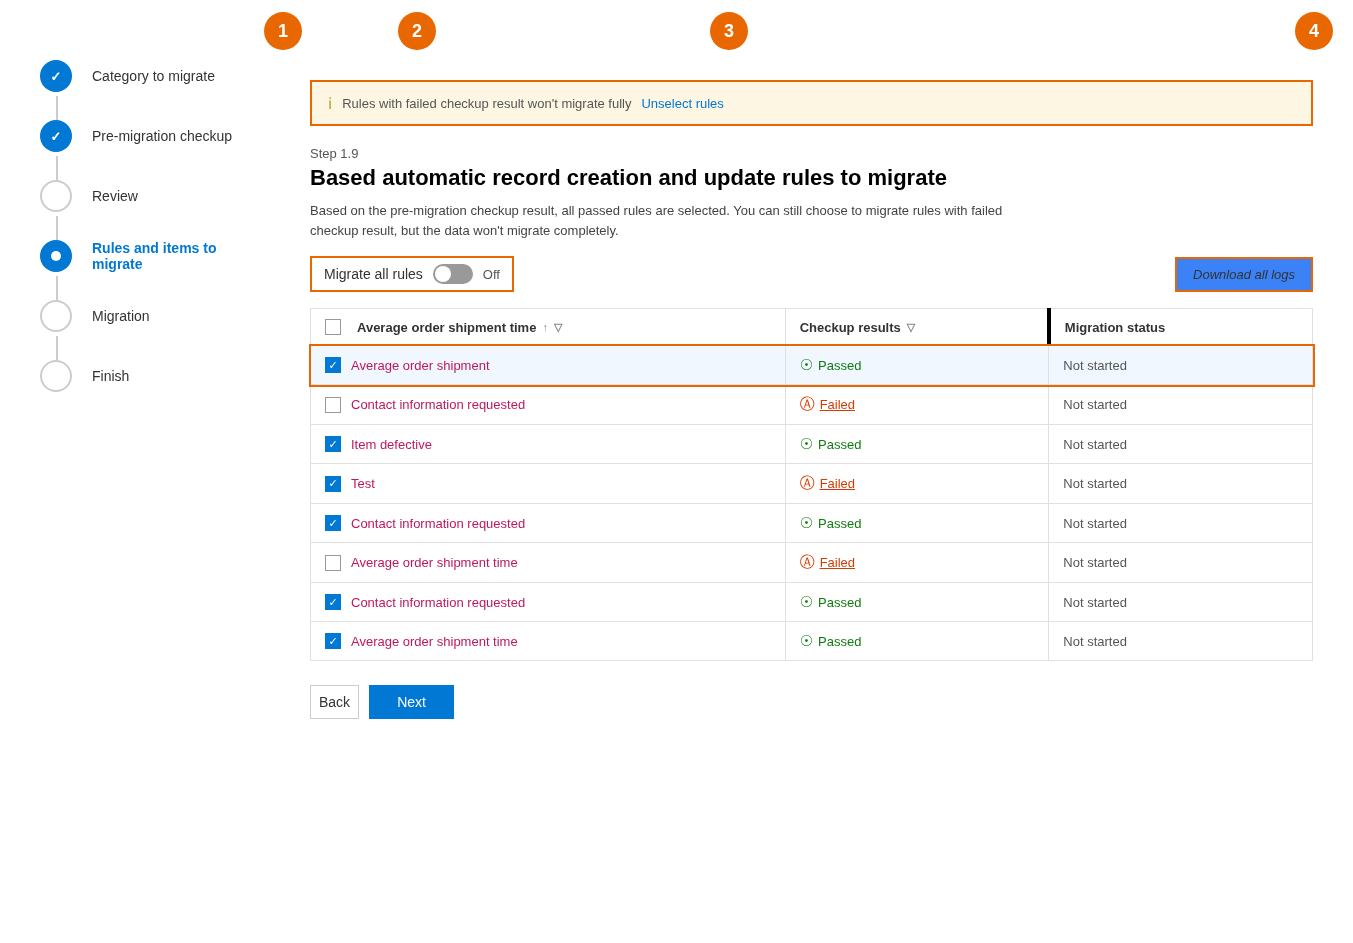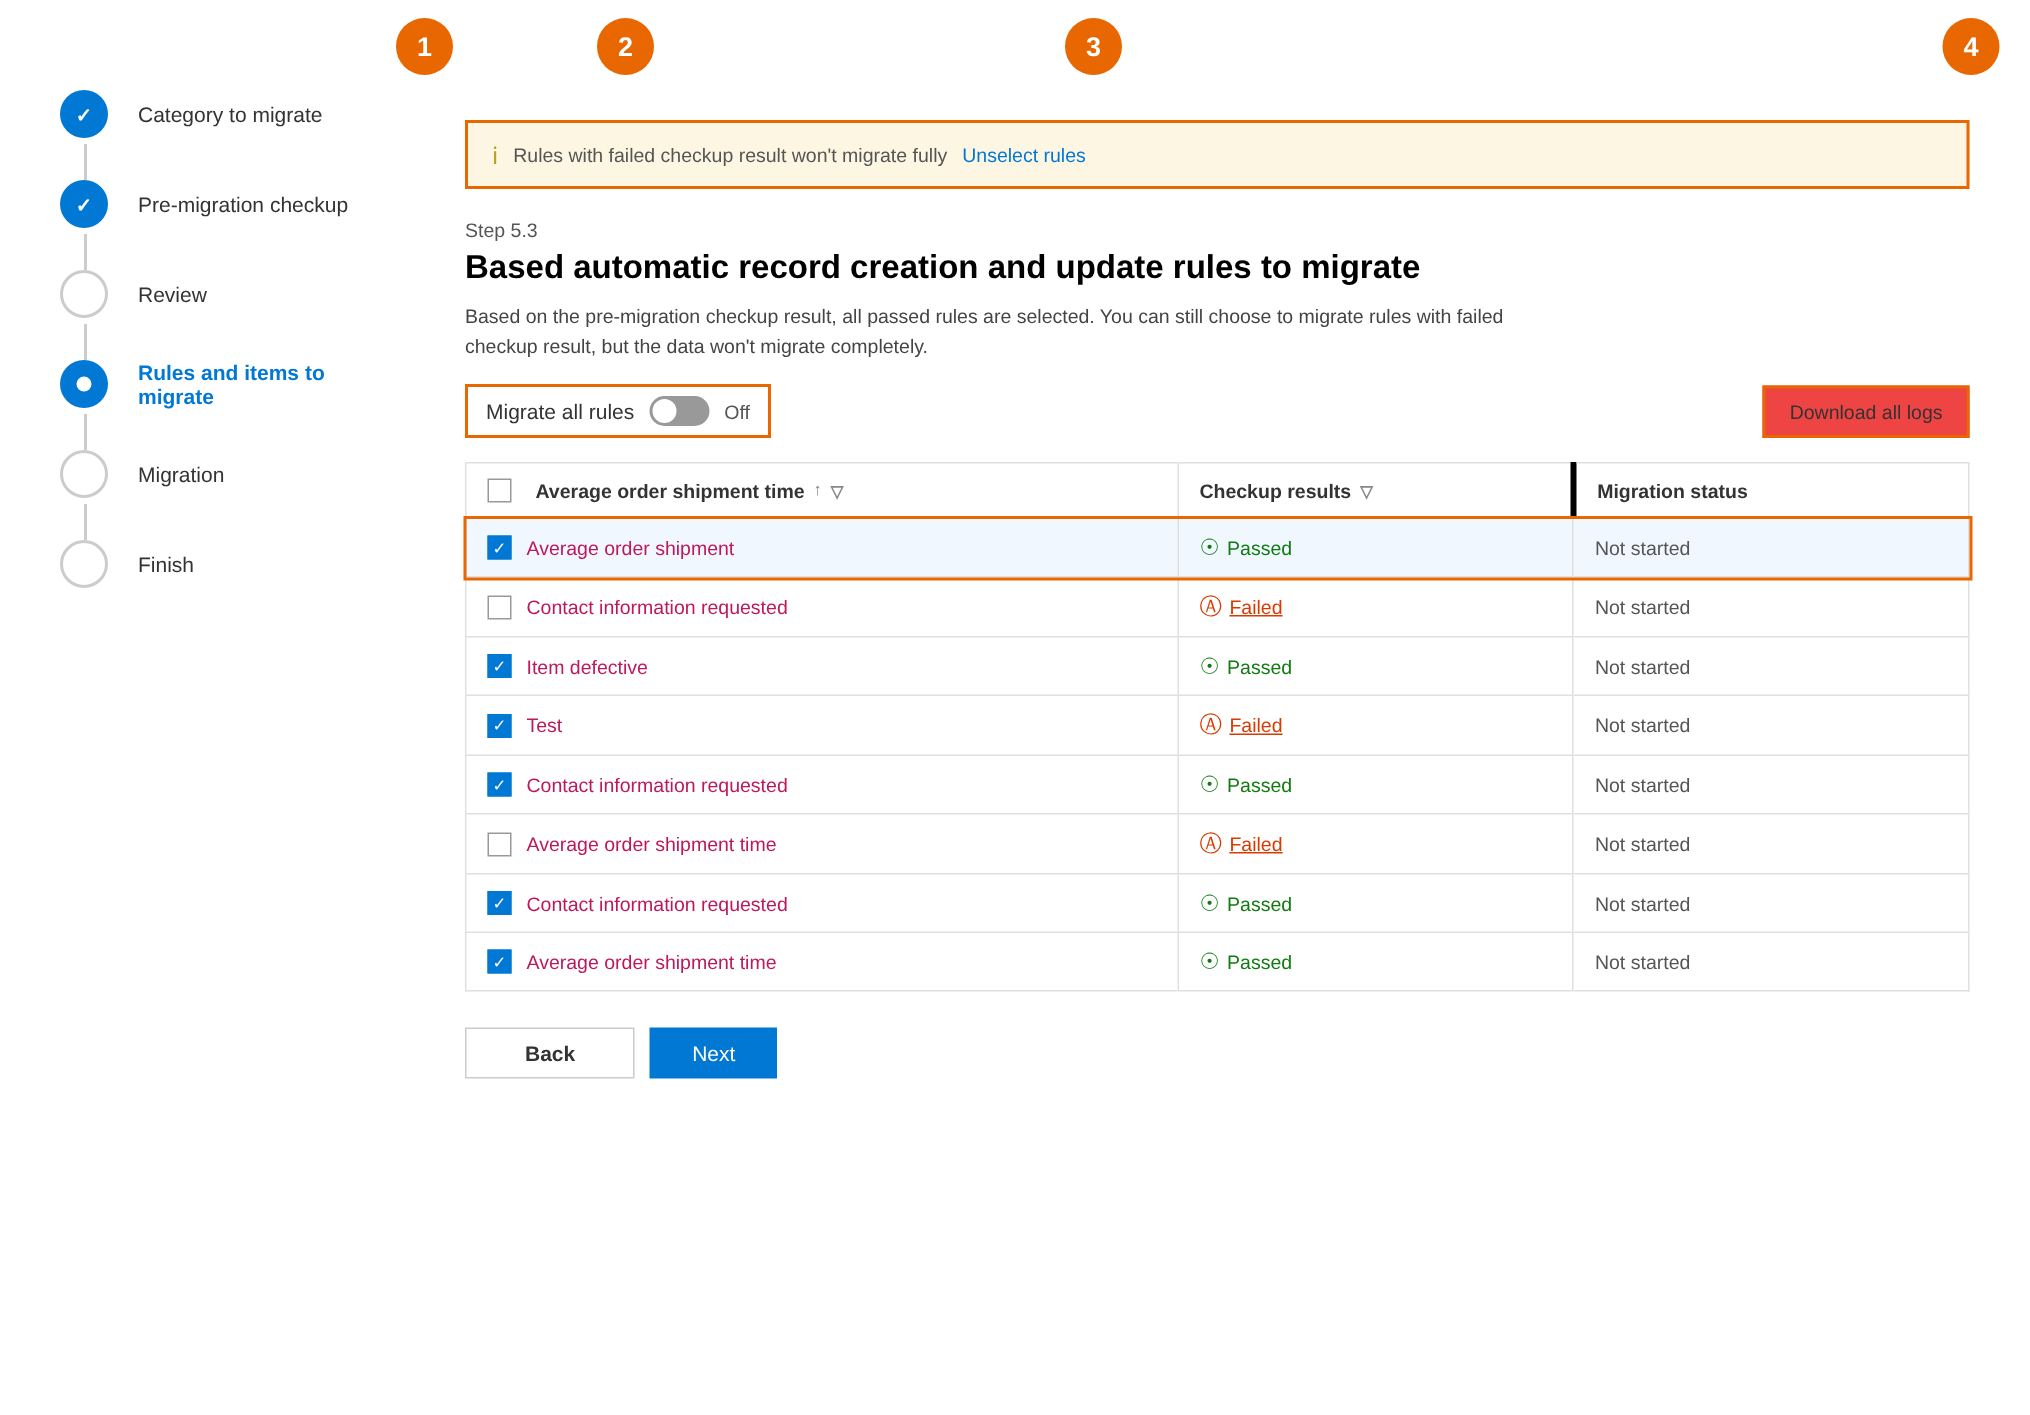--- a/index.html
+++ b/index.html
@@ -153,25 +153,26 @@
       top: 2px;
       left: 2px;
       transition: left 0.2s;
     }
     .toggle-off-label {
       font-size: 13px;
       color: #555;
     }
     .download-btn {
       border: 1px solid #ccc;
-      background: #ef4444;
+      background: #3b82f6;
       padding: 8px 16px;
       font-size: 13px;
       cursor: pointer;
       color: #333;
+      font-style: italic;
     }
     
     .rules-table {
       width: 100%;
       border-collapse: collapse;
       border: 1px solid #e0e0e0;
     }
     .rules-table th {
       padding: 10px 14px;
       font-size: 13px;
@@ -266,25 +267,24 @@
     }
     
     .footer-buttons {
       display: flex;
       gap: 10px;
       margin-top: 24px;
     }
     .btn-back {
       border: 1px solid #ccc;
       background: #fff;
-      padding: 8px 39px;
+      padding: 8px 8px;
       font-size: 14px;
       cursor: pointer;
       color: #333;
-      font-weight: bold;
     }
     .btn-next {
       border: none;
       background: #0078d4;
       color: #fff;
       padding: 8px 28px;
       font-size: 14px;
       cursor: pointer;
       font-weight: 500;
     }
@@ -358,21 +358,21 @@
       <span>4</span>
     </div>
 
     <div class="callout-banner" style="margin-top: 60px; border: 2px solid #e86700;">
       <span class="callout-icon">ℹ</span>
       <span>Rules with failed checkup result won't migrate fully</span>
       <a class="unselect-link">Unselect rules</a>
     </div>
 
     <div class="step-header">
-      <div class="step-number-text">Step 5.3</div>
+      <div class="step-number-text">Step 1.9</div>
       <div class="step-title">Based automatic record creation and update rules to migrate</div>
       <div class="step-description">Based on the pre-migration checkup result, all passed rules are selected. You can still choose to migrate rules with failed checkup result, but the data won't migrate completely.</div>
     </div>
 
     <div class="toolbar-row">
       <div class="migrate-toggle-group" style="border: 2px solid #e86700; padding: 6px 12px;">
         <span>Migrate all rules</span>
         <div class="toggle-switch"></div>
         <span class="toggle-off-label">Off</span>
       </div>

